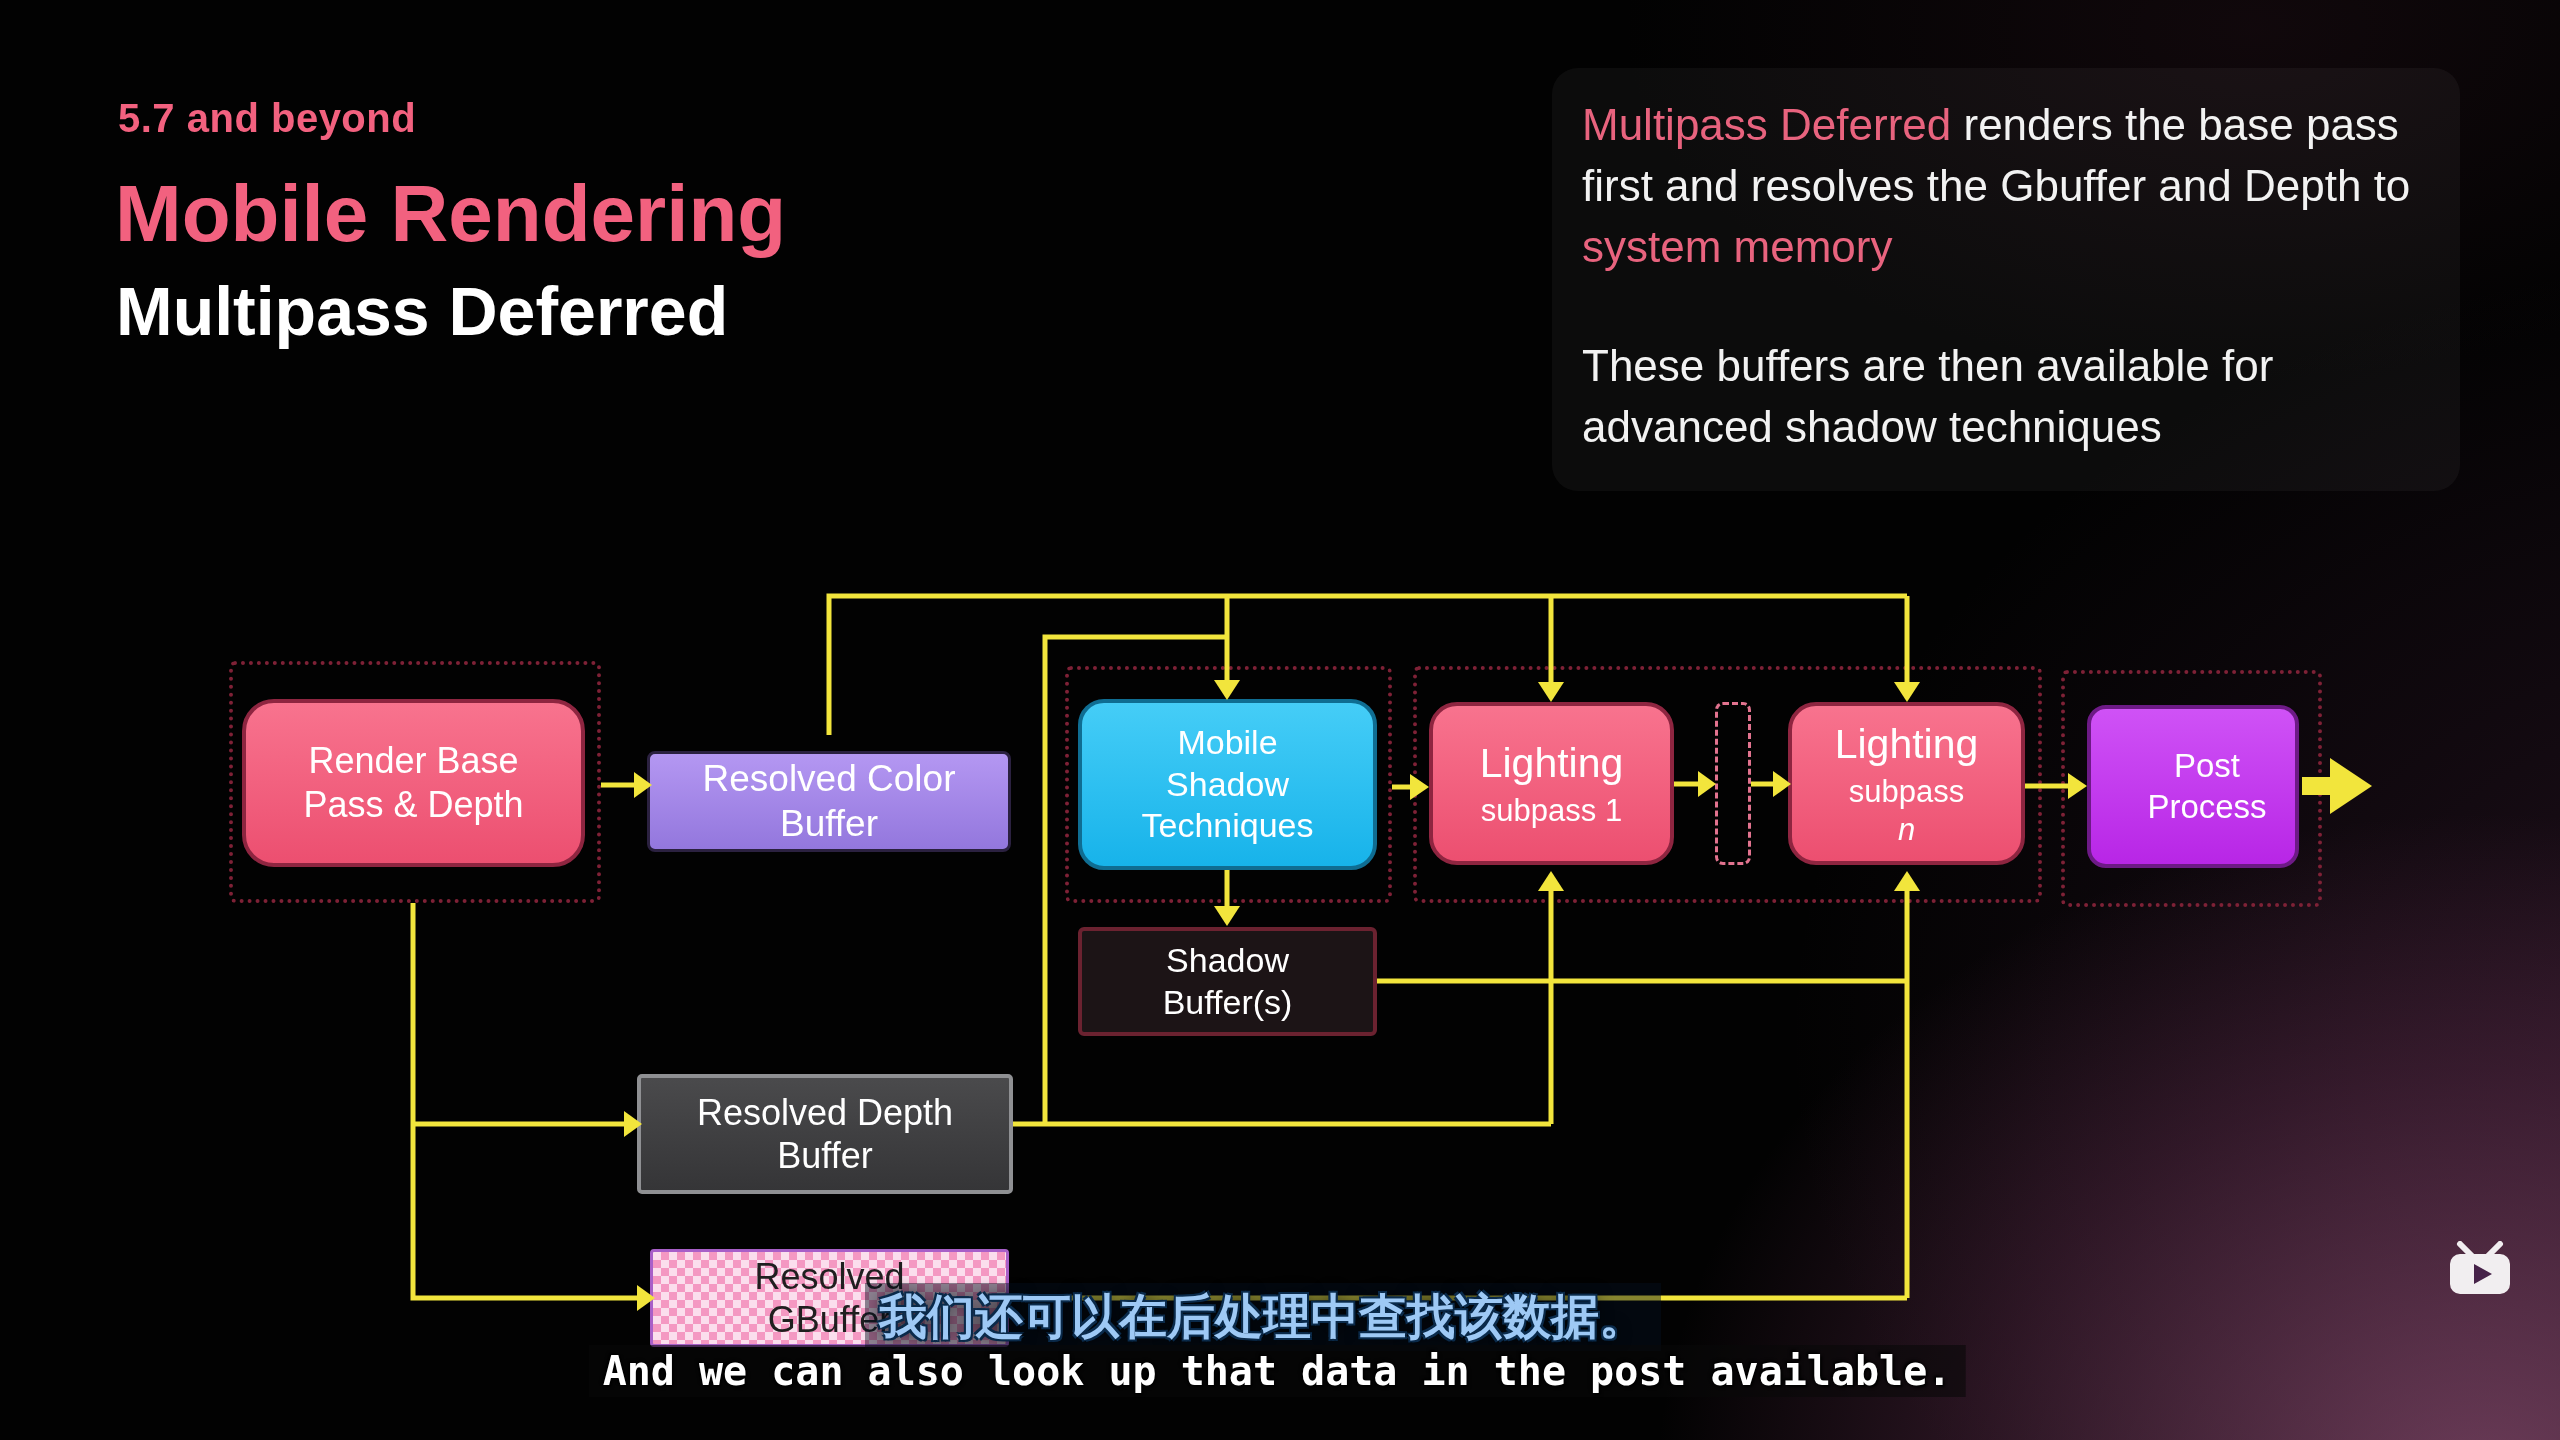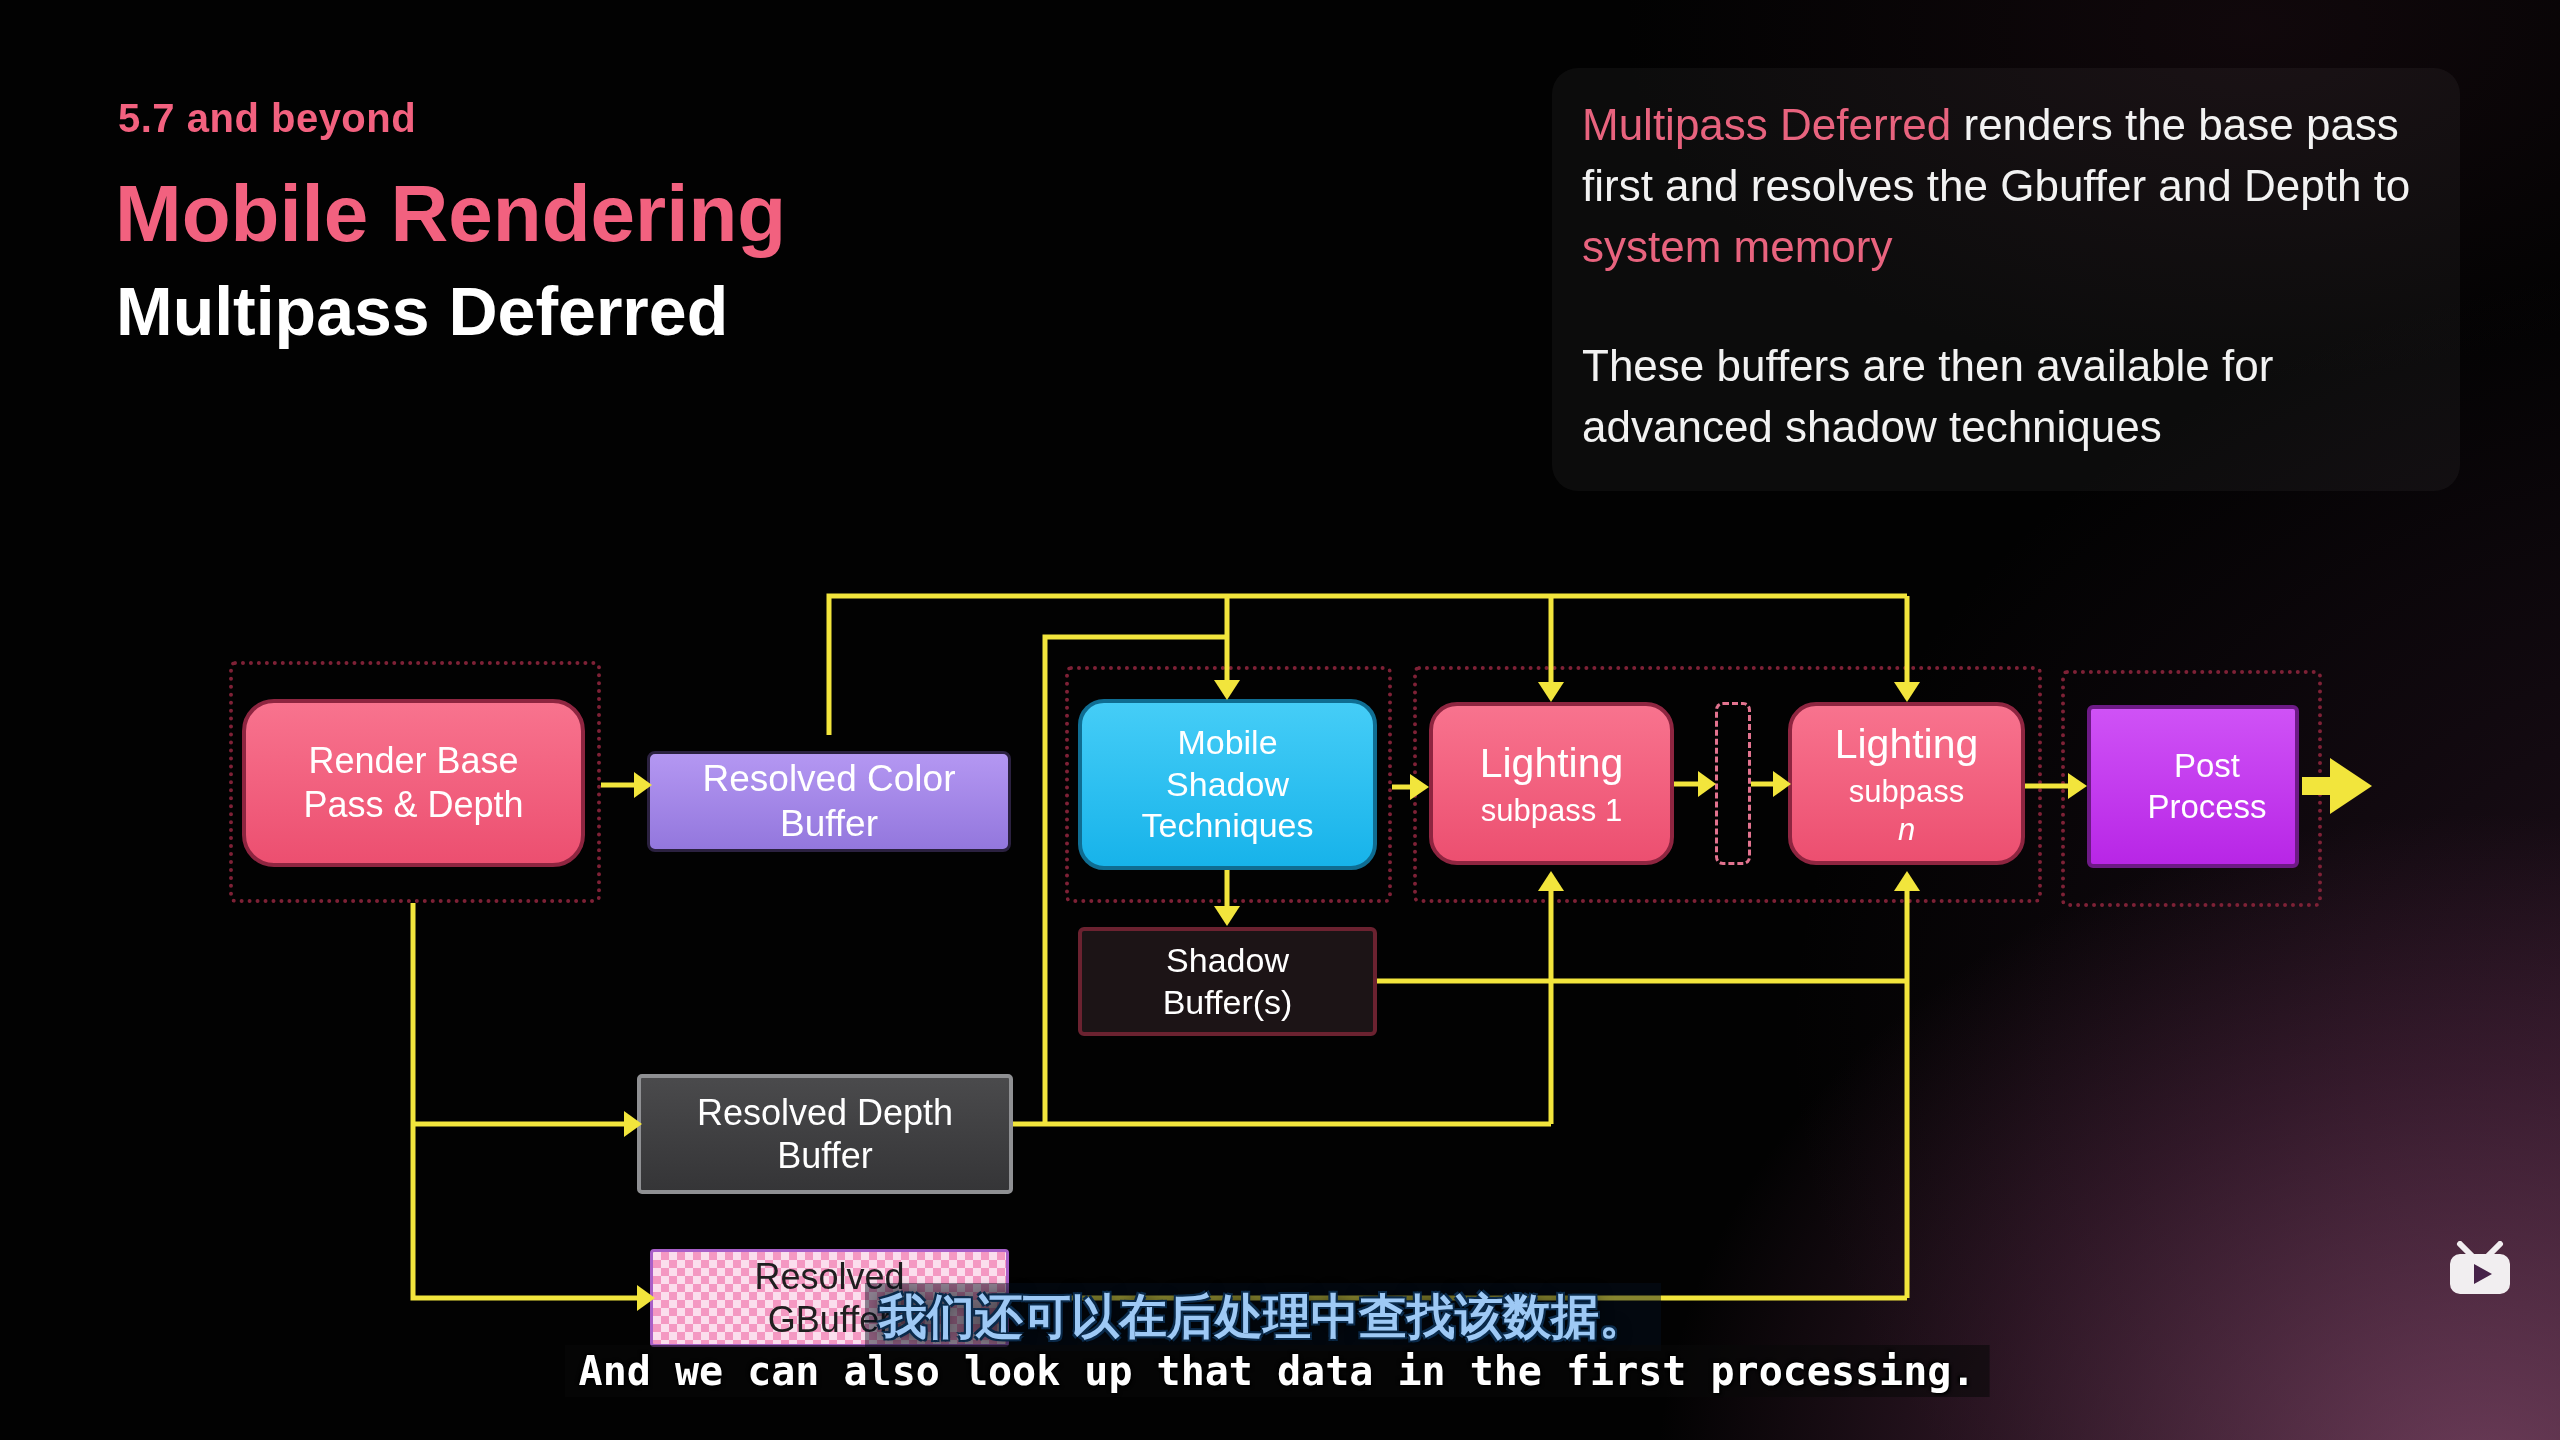--- a/index.html
+++ b/index.html
@@ -64,21 +64,21 @@
   .node-cyan {
     background:linear-gradient(180deg,#45cdf7,#17b3ea);
     border:4px solid #0f6d92; border-radius:26px; font-size:34px;
   }
   .node-purplebuf {
     background:linear-gradient(180deg,#b497f2,#9377dd);
     border:3px solid #2b2140; border-radius:8px; font-size:37px; line-height:1.2;
   }
   .node-magenta {
     background:linear-gradient(180deg,#cf52f6,#b826e6);
-    border:4px solid #6d1a86; border-radius:6px; font-size:33px;padding-left:28px;
+    border:4px solid #6d1a86; border-radius:19px; font-size:33px;padding-left:28px;
   }
   .node-darkbuf {
     background:#1c1416; border:4px solid #6b2230; border-radius:6px; font-size:34px;
   }
   .node-graybuf {
     background:linear-gradient(180deg,#4a4a4c,#353537);
     border:4px solid #8f9093; border-radius:5px; font-size:36px; line-height:1.2;
   }
   .node-checker {
     background:repeating-conic-gradient(#f498c2 0% 25%, #fbdeed 0% 50%);
@@ -229,21 +229,21 @@
       <polygon points="637,1285 637,1311 655,1298"></polygon>
       <polygon points="1410,774 1410,800 1429,787"></polygon>
       <polygon points="1698,771 1698,797 1716,784"></polygon>
       <polygon points="1773,771 1773,797 1791,784"></polygon>
       <polygon points="2068,773 2068,799 2087,786"></polygon>
       <polygon points="2330,758 2330,814 2372,786"></polygon>
     </g>
   </svg>
 
   <div class="sub-zh">我们还可以在后处理中查找该数据。</div>
-  <div class="sub-en">And we can also look up that data in the first processing.</div>
+  <div class="sub-en">And we can also look up that data in the post available.</div>
 
   <svg class="tv-icon" width="72" height="64" viewBox="0 0 72 64">
     <g stroke="#ffffff" stroke-width="6" stroke-linecap="round" fill="none">
       <line x1="16" y1="8" x2="28" y2="20"></line>
       <line x1="56" y1="8" x2="44" y2="20"></line>
     </g>
     <rect x="6" y="18" width="60" height="40" rx="10" fill="#ffffff"></rect>
     <polygon points="30,28 30,48 48,38" fill="#46224a"></polygon>
   </svg>
 

